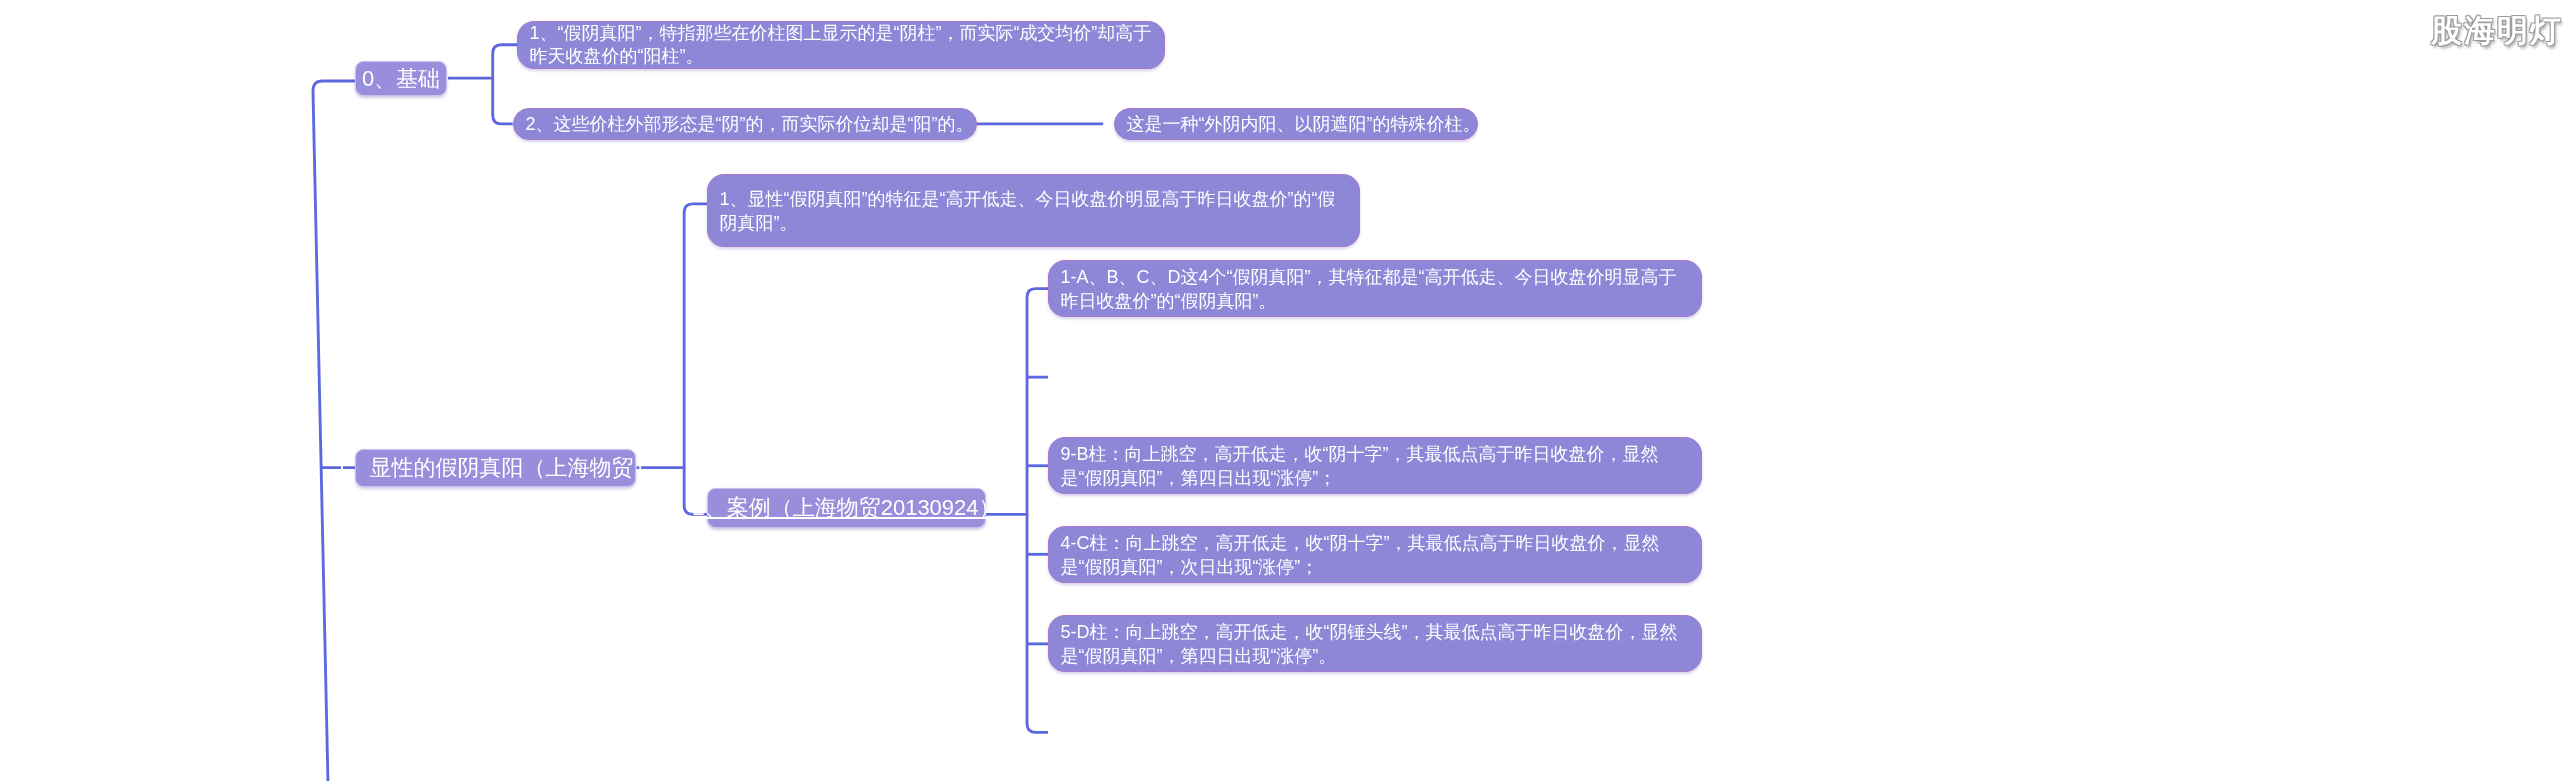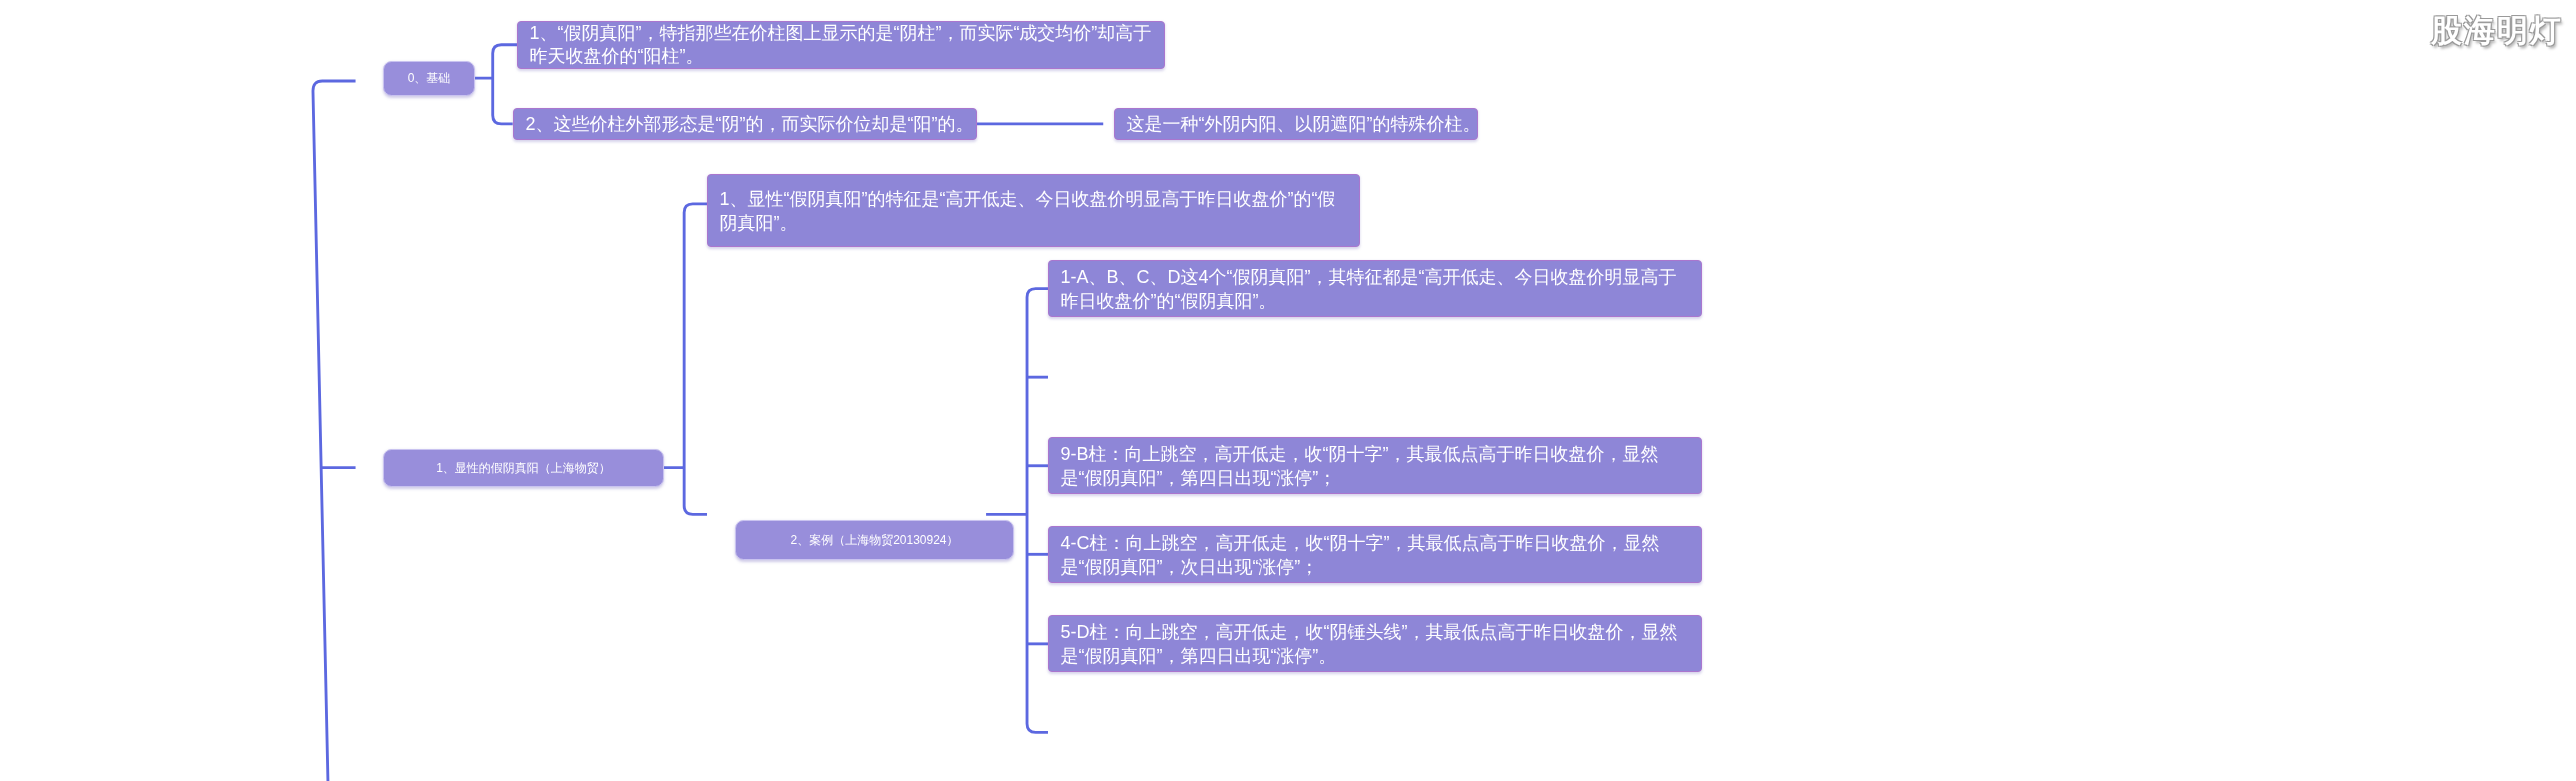--- a/index.html
+++ b/index.html
@@ -11,33 +11,32 @@
     font-family:"Liberation Sans","DejaVu Sans",sans-serif;
   }
   #wires{position:absolute;left:0;top:0;z-index:0;}
   #wires path{stroke:#5c68e0;stroke-width:3;fill:none;}
   .node{
     position:absolute;z-index:2;
     background:#988edb;
     border:1.9px solid #c9c3f0;
     border-radius:8.6px;
     color:#ffffff;
-    font-size:12px;
+    font-size:22px;
     display:flex;align-items:center;justify-content:center;
     text-align:right;
     white-space:nowrap;
     box-sizing:border-box;
     box-shadow:0 1.9px 2.9px rgba(120,110,190,.35);
-    margin-left:28px;
   }
   .topic{
     position:absolute;z-index:2;
     background:#8e86d7;
     border:1.9px solid #aa76ce;
-    border-radius:4px;
+    border-radius:17px;
     color:#ffffff;
     font-size:18px;
     line-height:24px;
     display:flex;align-items:center;
     text-align:left;
     padding:1.9px 11.4px;
     box-sizing:border-box;
     box-shadow:0 1.9px 2.9px rgba(120,110,190,.3);
   }
   .topic.oneline{white-space:nowrap;}
@@ -79,21 +78,21 @@
   <div class="topic" style="left:517px;top:21px;width:648px;height:48px;line-height:23px;">1、“假阴真阳”，特指那些在价柱图上显示的是“阴柱”，而实际“成交均价”却高于昨天收盘价的“阳柱”。</div>
 
   <div class="topic oneline" style="left:513px;top:108px;width:464px;height:32px;">2、这些价柱外部形态是“阴”的，而实际价位却是“阳”的。</div>
 
   <div class="topic oneline" style="left:1114px;top:108px;width:364px;height:32px;">这是一种“外阴内阳、以阴遮阳”的特殊价柱。</div>
 
   <div class="node" style="left:355px;top:449px;width:281px;height:38px;">1、显性的假阴真阳（上海物贸）</div>
 
   <div class="topic" style="left:707px;top:174px;width:653px;height:73px;">1、显性“假阴真阳”的特征是“高开低走、今日收盘价明显高于昨日收盘价”的“假阴真阳”。</div>
 
-  <div class="node" style="left:707px;top:520px;width:279px;height:40px;">2、案例（上海物贸20130924）</div>
+  <div class="node" style="left:707px;top:488px;width:279px;height:40px;text-decoration:underline;">2、案例（上海物贸20130924）</div>
 
   <div class="topic" style="left:1048px;top:260px;width:654px;height:57px;">1-A、B、C、D这4个“假阴真阳”，其特征都是“高开低走、今日收盘价明显高于昨日收盘价”的“假阴真阳”。</div>
 
 
   <div class="topic" style="left:1048px;top:437px;width:654px;height:57px;">9-B柱：向上跳空，高开低走，收“阴十字”，其最低点高于昨日收盘价，显然是“假阴真阳”，第四日出现“涨停”；</div>
 
   <div class="topic" style="left:1048px;top:526px;width:654px;height:57px;">4-C柱：向上跳空，高开低走，收“阴十字”，其最低点高于昨日收盘价，显然是“假阴真阳”，次日出现“涨停”；</div>
 
   <div class="topic" style="left:1048px;top:615px;width:654px;height:57px;">5-D柱：向上跳空，高开低走，收“阴锤头线”，其最低点高于昨日收盘价，显然是“假阴真阳”，第四日出现“涨停”。</div>
 

